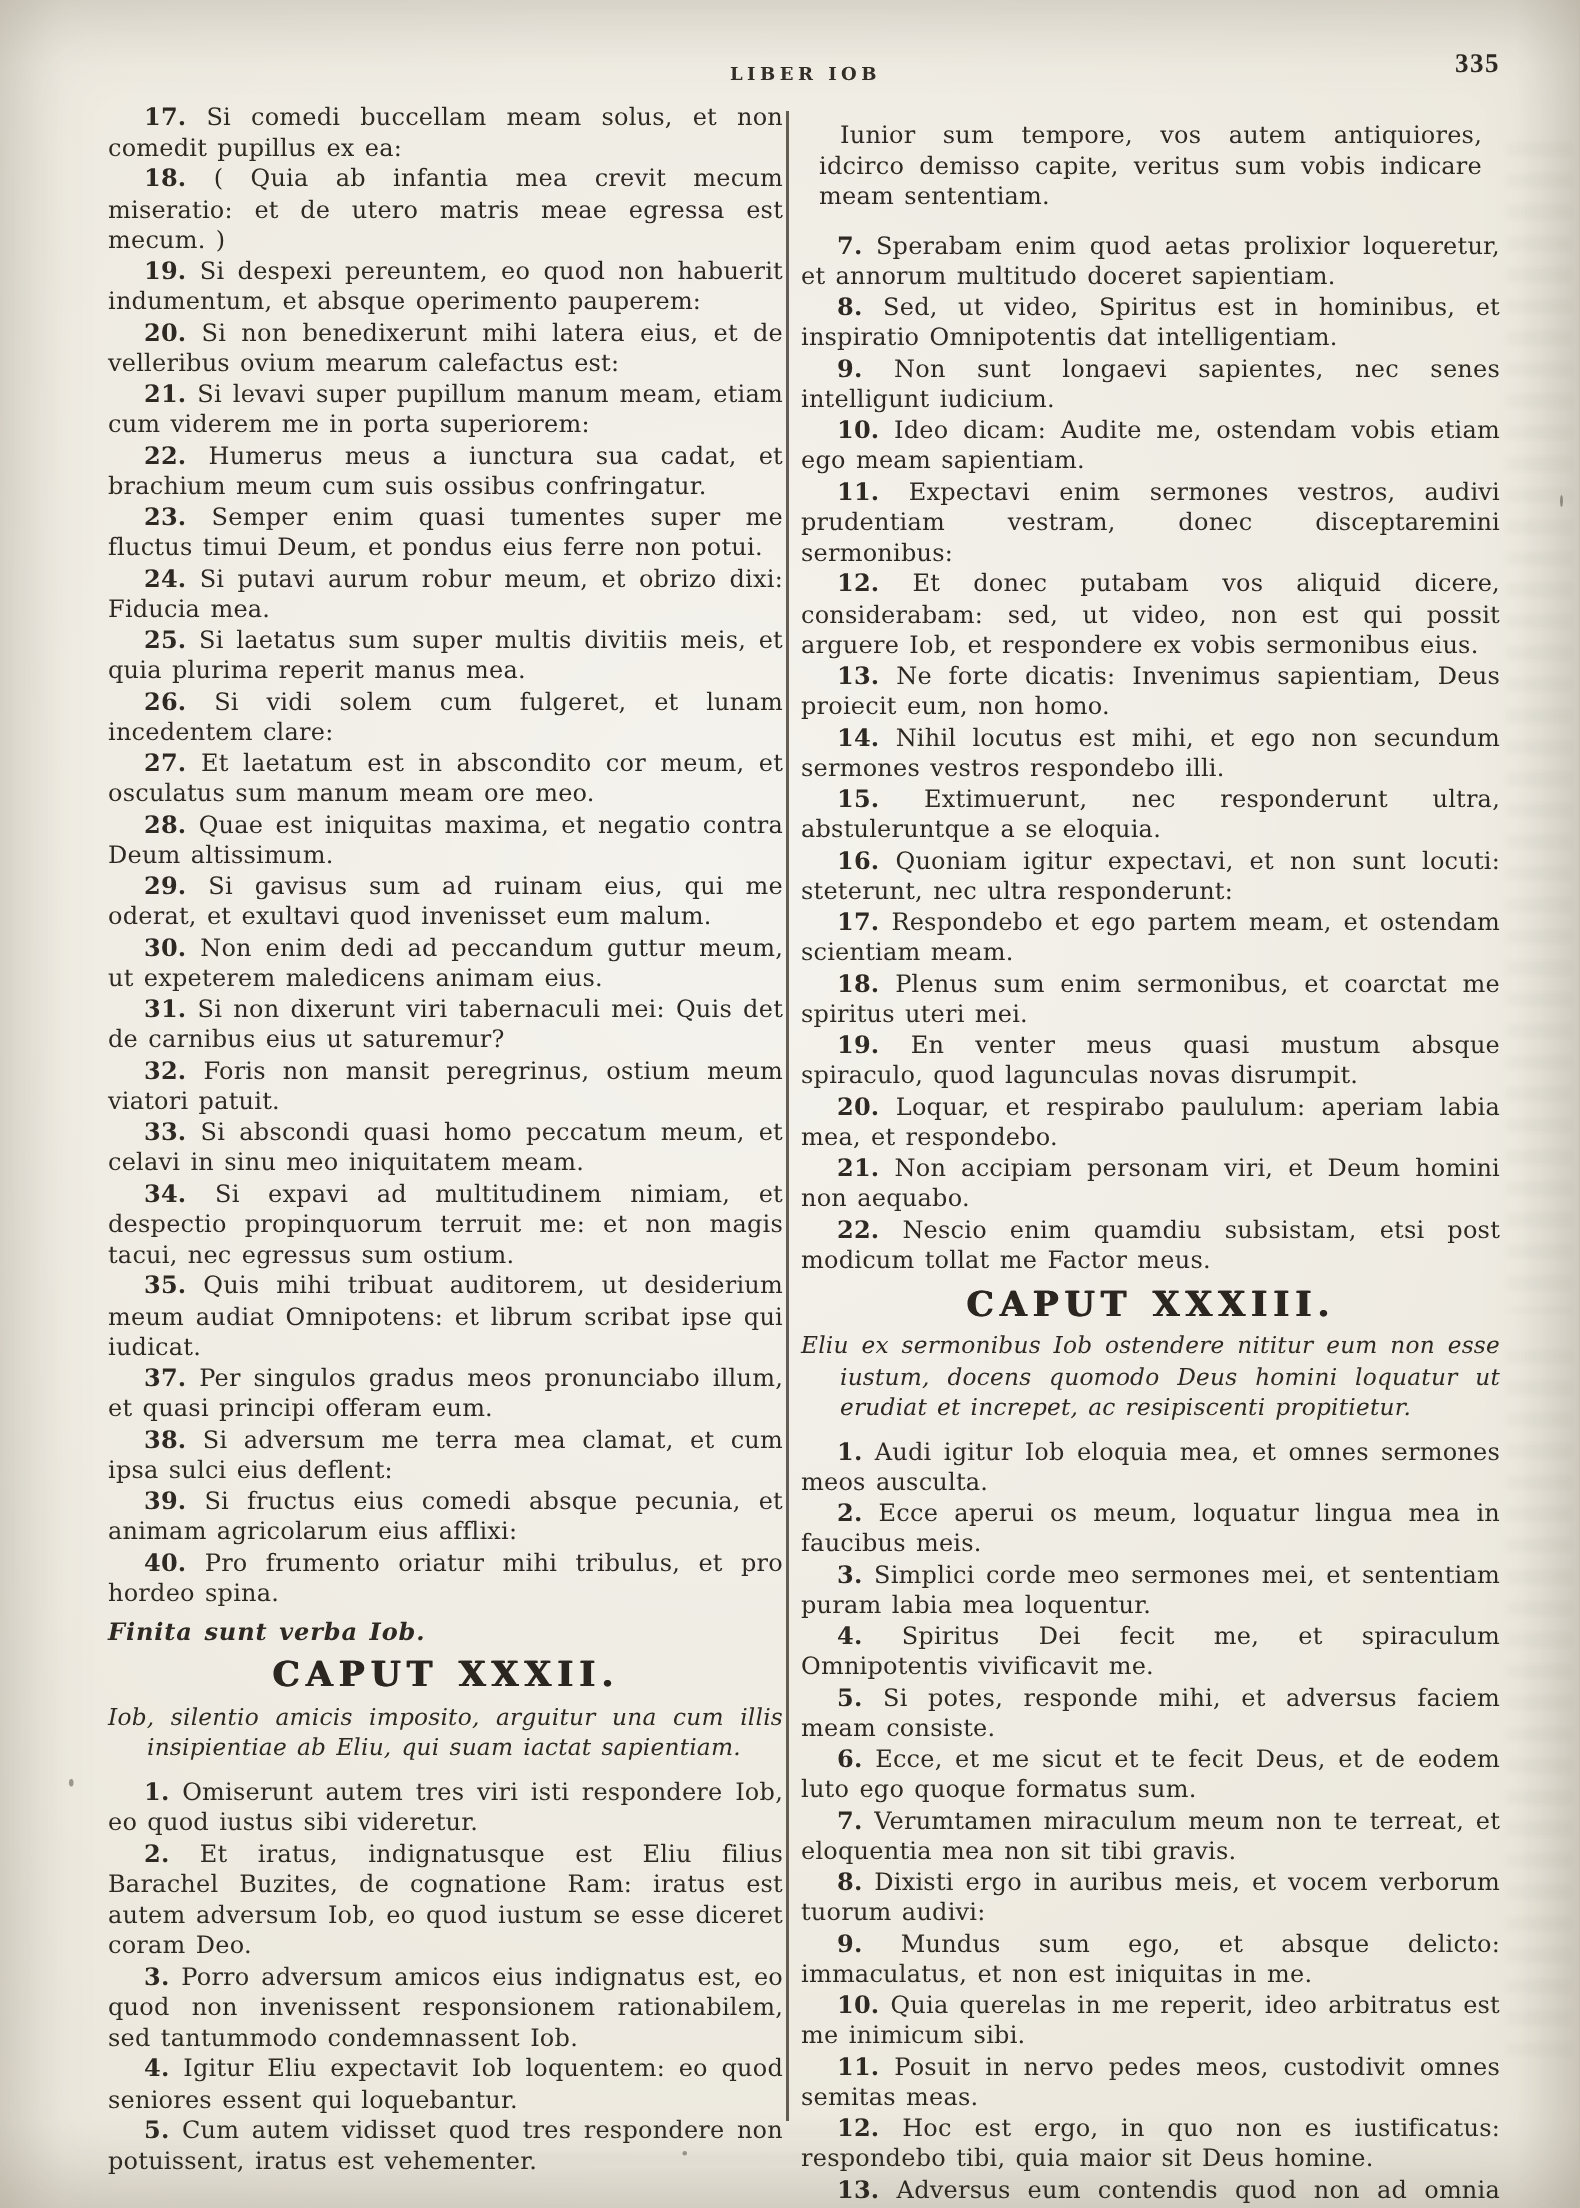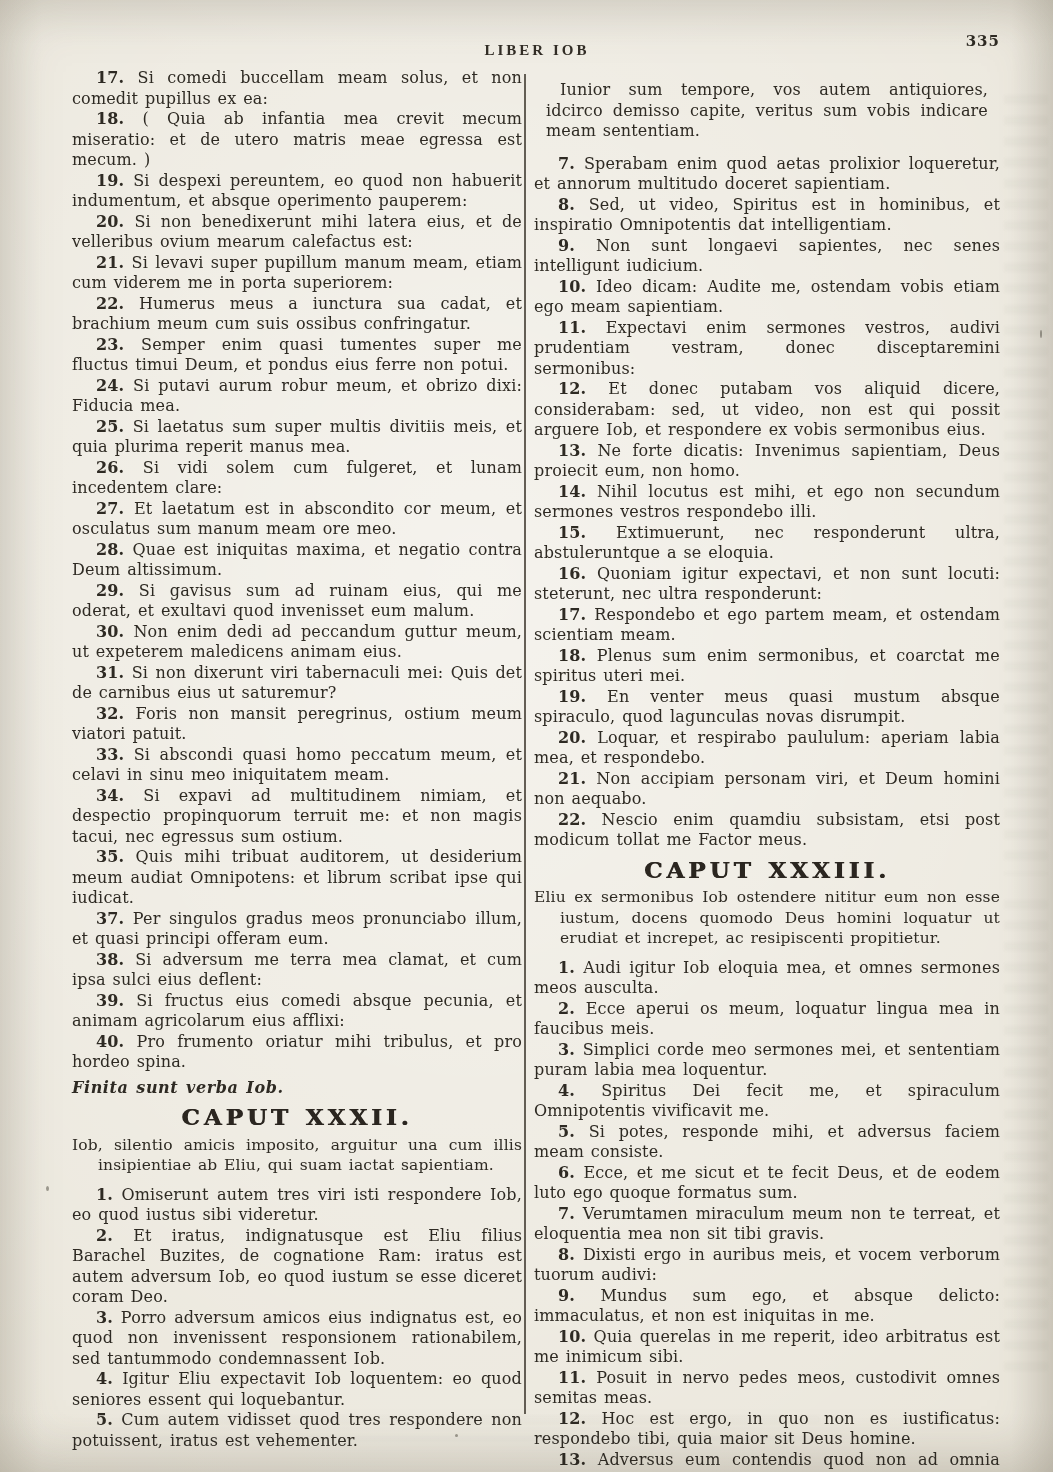--- a/index.html
+++ b/index.html
@@ -29,27 +29,26 @@
     pointer-events:none;
   }
   .bleed.b1{left:1004px;top:95px;width:44px;height:780px;}
   .bleed.b2{left:1004px;top:900px;width:44px;height:480px;}
   .bleed.b3{left:120px;top:1415px;width:700px;height:26px;opacity:.10;}
   .speck{position:absolute;background:#4a453c;border-radius:50%;opacity:.5;}
 
   .header{position:absolute;left:72px;top:36px;width:930px;height:30px;}
   .header .title{
     position:absolute;left:0;right:0;top:6px;
-    text-align:center;font-weight:bold;font-size:15px;letter-spacing:3px;
+    text-align:center;font-weight:bold;font-size:12px;letter-spacing:3px;
     color:#322d26;
-    font-family:Liberation Serif, serif;
   }
   .header .pageno{
     position:absolute;right:2px;top:-4px;
-    font-size:15px;font-weight:bold;letter-spacing:1px;color:#2e2a23;
+    font-size:18px;font-weight:bold;letter-spacing:1px;color:#2e2a23;font-family:Liberation Serif, serif;
   }
 
   .divider{position:absolute;left:524px;top:74px;width:2px;height:1340px;background:#4a443b;opacity:.85;}
 
   .col{
     position:absolute;top:68px;
     font-size:16px;line-height:20.5px;
     text-align:justify;
     word-spacing:1.6px;letter-spacing:.15px;
   }
@@ -67,21 +66,21 @@
   }
   .caput{
     margin:9px 0 7px 0;text-align:center;
     font-weight:bold;font-size:23px;letter-spacing:4px;
     text-indent:0;
     text-shadow:.7px 0 0 currentColor;
     color:#2b2620;
   }
   .argument{
     margin:0 0 9px 0;
-    font-size:15.5px;line-height:20.5px;
+    font-style:italic;font-size:15.5px;line-height:20.5px;
     padding-left:26px;text-indent:-26px;
     text-align:justify;
   }
 </style>
 </head>
 <body>
 
 <div id="page">
 
   <div class="bleed b1"></div>

